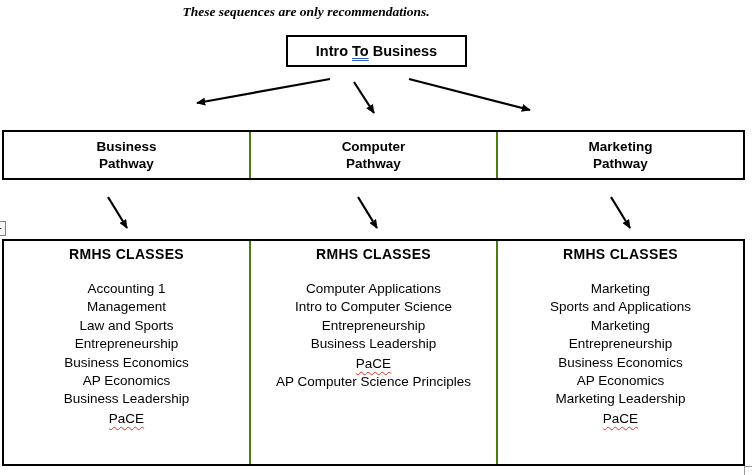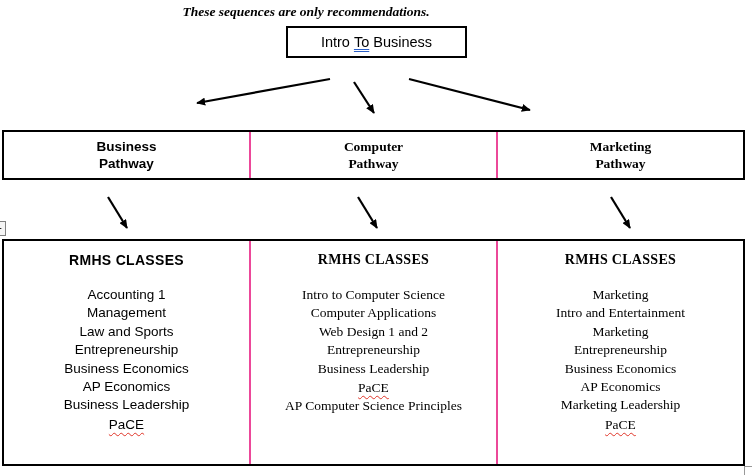--- a/index.html
+++ b/index.html
@@ -12,26 +12,26 @@
     color:#000;
   }
   .note{
     position:absolute;top:4px;left:0;width:612px;
     text-align:center;
     font-family:"Liberation Serif", serif;
     font-style:italic;font-weight:bold;
     font-size:13.5px;
   }
   .intro-box{
-    position:absolute;left:286px;top:26px;
+    position:absolute;left:286px;top:35px;
     width:181px;height:32px;
     box-sizing:border-box;
     border:2px solid #000;
     display:flex;align-items:center;justify-content:center;
-    font-weight:normal;font-size:14.5px;
+    font-weight:bold;font-size:14.5px;
     white-space:pre;
   }
   .grammar{
     text-decoration:underline double #2b5fc7;
     text-underline-offset:2px;
   }
   svg.arrows{
     position:absolute;left:0;top:0;
     pointer-events:none;
   }
@@ -41,26 +41,26 @@
     border:2px solid #000;
     display:flex;
   }
   .tbl.pathways{top:130px;width:743px;height:50px;}
   .tbl.classes{top:239px;width:743px;height:227px;}
   .cell{
     flex:1 1 0;
     box-sizing:border-box;
     text-align:center;
   }
-  .cell + .cell{border-left:2px solid #ec4899;font-family:Liberation Serif, serif;}
+  .cell + .cell{border-left:2px solid #4d7c0f;}
   .pathways .cell{
     padding-top:6px;
     font-weight:bold;font-size:13.5px;line-height:17px;
   }
-  .classes .cell{padding-top:11px;}
+  .classes .cell{padding-top:5px;}
   .classes-heading{
     font-weight:bold;font-size:14px;
     letter-spacing:.3px;
     margin-bottom:18px;
   }
   .course{
     font-size:13.5px;line-height:18.4px;
   }
   .course.squiggle{
     display:inline-block;
@@ -132,34 +132,33 @@
         <div class="course">Entrepreneurship</div>
         <div class="course">Business Economics</div>
         <div class="course">AP Economics</div>
         <div class="course">Business Leadership</div>
         <div><div class="course squiggle">PaCE</div></div>
       </div>
   </div>
   <div class="cell">
     <div class="classes-heading">RMHS CLASSES</div>
     <div>
+        <div class="course">Computer Applications</div>
         <div class="course">Intro to Computer Science</div>
-        <div class="course">Computer Applications</div>
-        <div class="course">Web Design 1 and 2</div>
         <div class="course">Entrepreneurship</div>
         <div class="course">Business Leadership</div>
         <div><div class="course squiggle">PaCE</div></div>
         <div class="course">AP Computer Science Principles</div>
       </div>
   </div>
   <div class="cell">
     <div class="classes-heading">RMHS CLASSES</div>
     <div>
         <div class="course">Marketing</div>
-        <div class="course">Intro and Entertainment</div>
+        <div class="course">Sports and Applications</div>
         <div class="course">Marketing</div>
         <div class="course">Entrepreneurship</div>
         <div class="course">Business Economics</div>
         <div class="course">AP Economics</div>
         <div class="course">Marketing Leadership</div>
         <div><div class="course squiggle">PaCE</div></div>
       </div>
   </div>
 </div>
 

